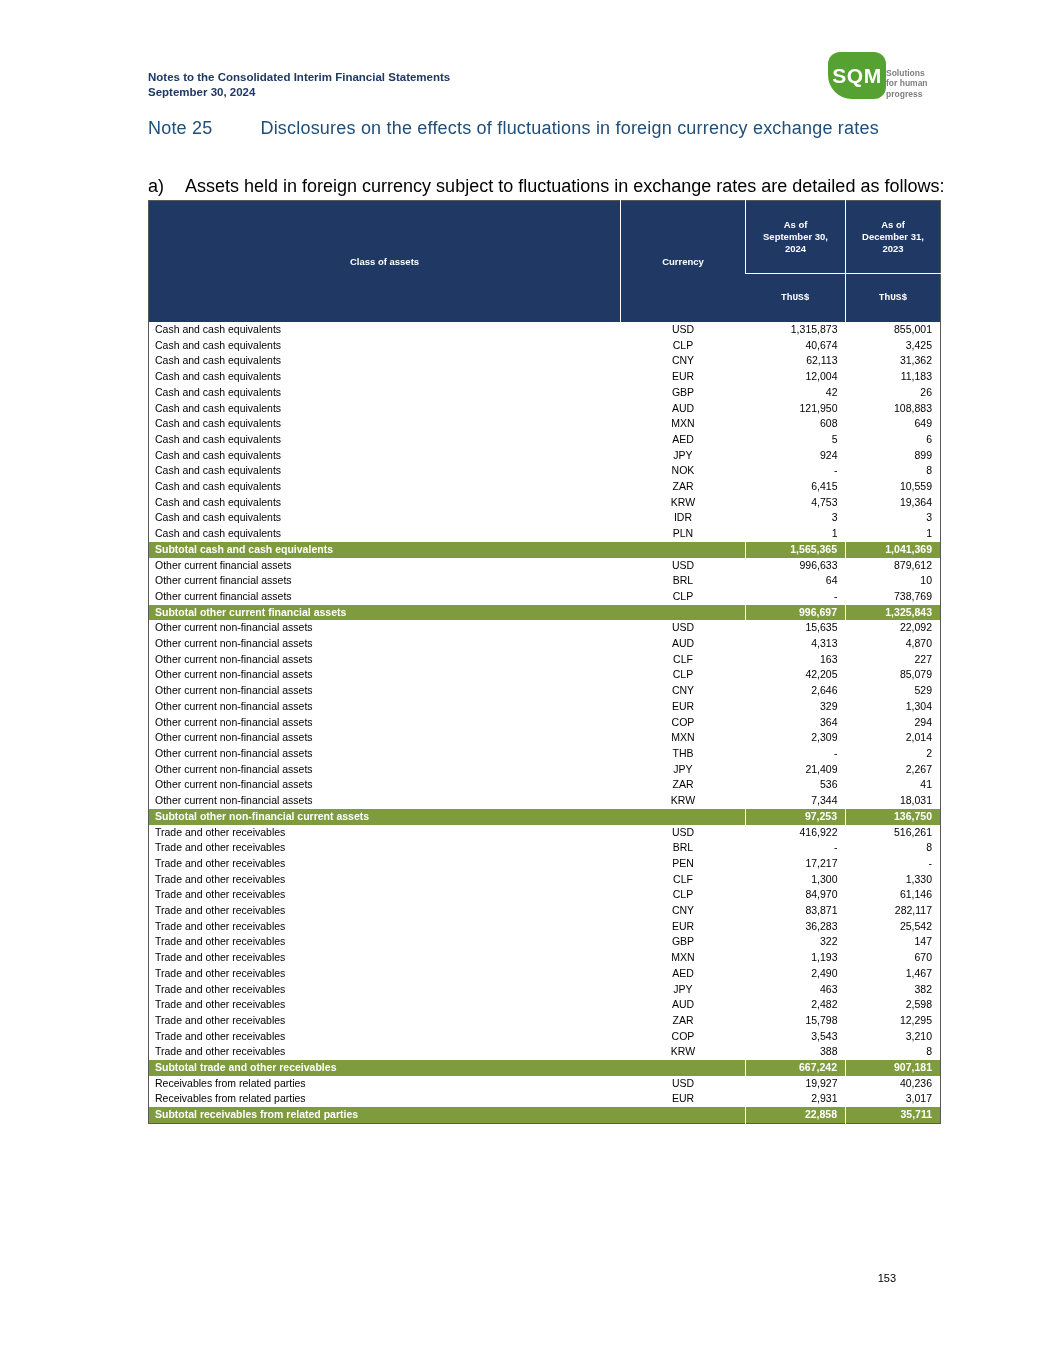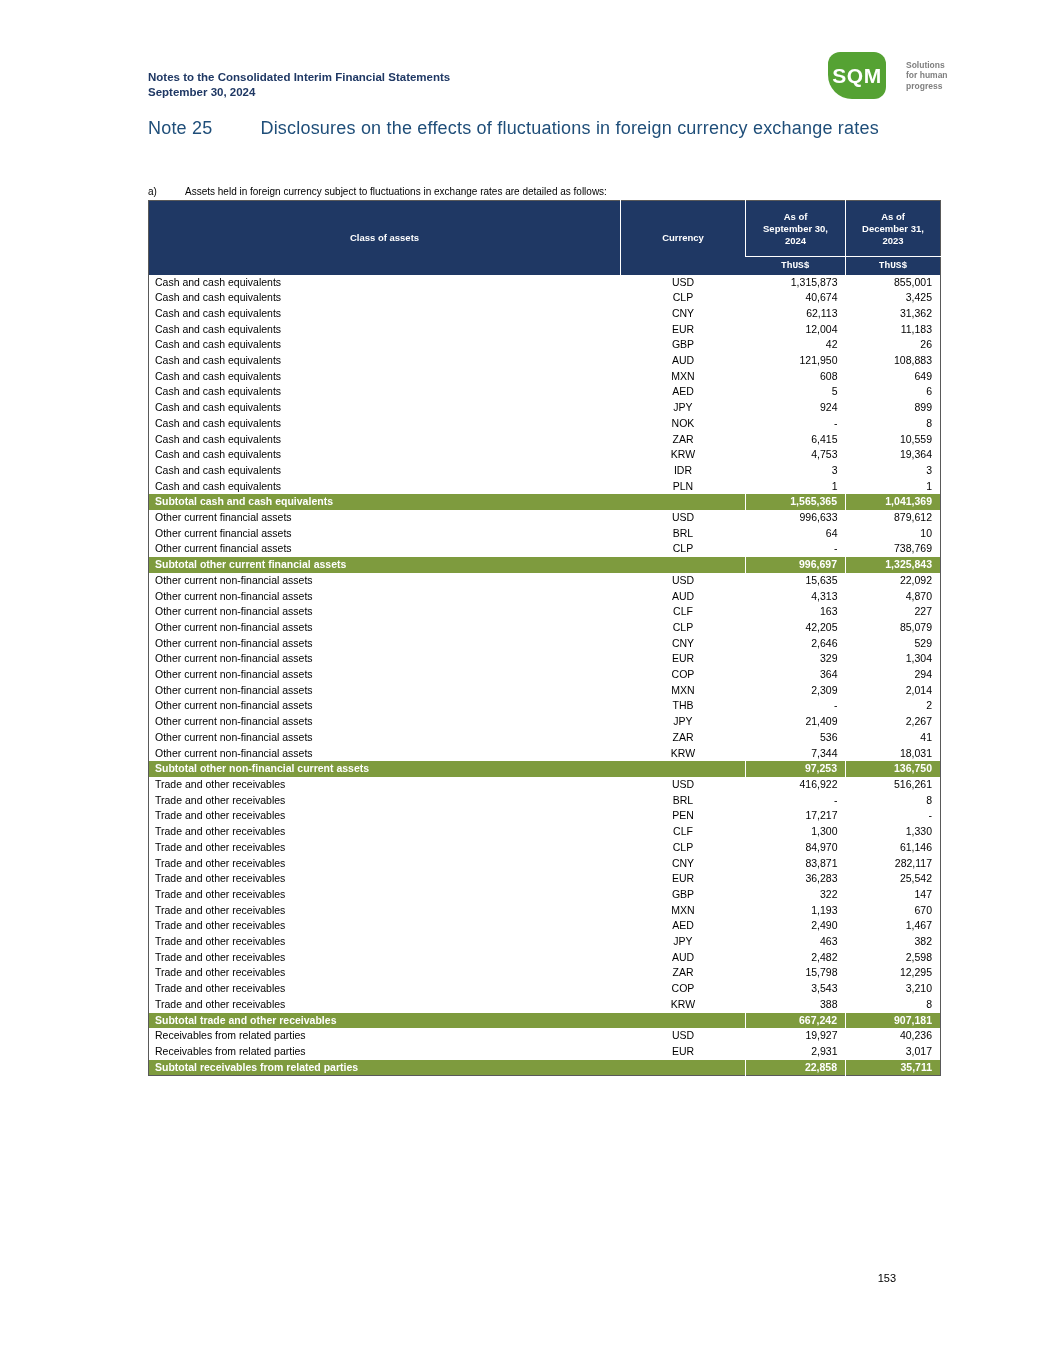--- a/index.html
+++ b/index.html
@@ -20,62 +20,62 @@
     overflow:hidden;
     margin:0 auto;
   }
   .doc-header{
     position:absolute;top:70px;left:148px;
     color:var(--heading-color);
     font-weight:bold;font-size:11.5px;line-height:15px;
   }
   .logo-wrap{
     position:absolute;top:52px;left:828px;
-    display:flex;align-items:center;gap:20px;
+    display:flex;align-items:flex-end;gap:0;
   }
   .logo-mark{
     width:58px;height:47px;
     background:var(--logo-green);
     border-radius:12px 12px 12px 24px;
     display:flex;align-items:center;justify-content:center;
     color:#ffffff;font-weight:bold;font-size:21px;letter-spacing:0.5px;
   }
   .logo-tagline{
     font-size:8.5px;line-height:10.5px;font-weight:bold;
     color:var(--tagline-gray);
     white-space:pre-line;
   }
   .note-title{
     position:absolute;top:118px;left:148px;
     color:var(--title-color);
     font-size:18px;letter-spacing:0.2px;
   }
   .note-title .num{margin-right:48px;}
   .intro-line{
-    position:absolute;top:186px;left:148px;width:800px;
-    font-size:10px;color:#000;
+    position:absolute;top:176px;left:148px;width:800px;
+    font-size:18px;color:#000;
   }
   .intro-line .marker{display:inline-block;width:37px;}
   table.assets{
     position:absolute;top:200px;left:148px;
     width:792px;
     border-collapse:collapse;
     border:1px solid #595959;
     table-layout:fixed;
   }
   col.c-class{width:472px;}
   col.c-cur{width:125px;}
   col.c-v1{width:100px;}
   col.c-v2{width:95px;}
   thead th{
     background:var(--header-bg);
     color:#fff;font-weight:bold;font-size:9.5px;
     text-align:center;vertical-align:middle;
     white-space:pre-line;line-height:12px;
-    padding:1px 3px;
+    padding:18px 3px;
   }
   thead tr.main-h th{height:56px;}
   thead tr.unit-h th{height:18px;border-top:1px solid #fff;font-family:Liberation Mono, monospace;}
   thead th + th{border-left:1px solid #fff;}
   tbody td{
     font-size:10.5px;line-height:15.7px;height:15.7px;
     padding:0 8px;color:#000;white-space:nowrap;overflow:hidden;
   }
   tbody td.label{text-align:left;padding-left:6px;}
   tbody td.cur{text-align:center;}

